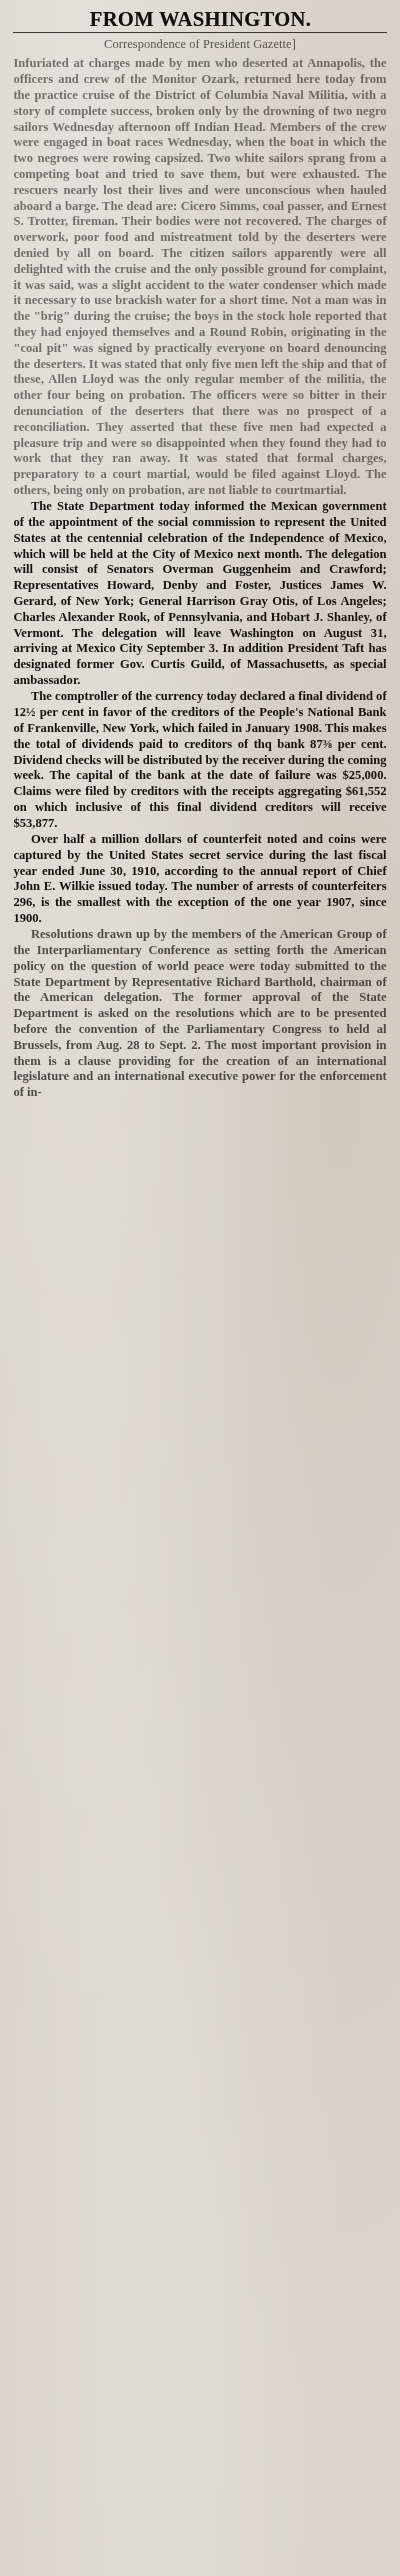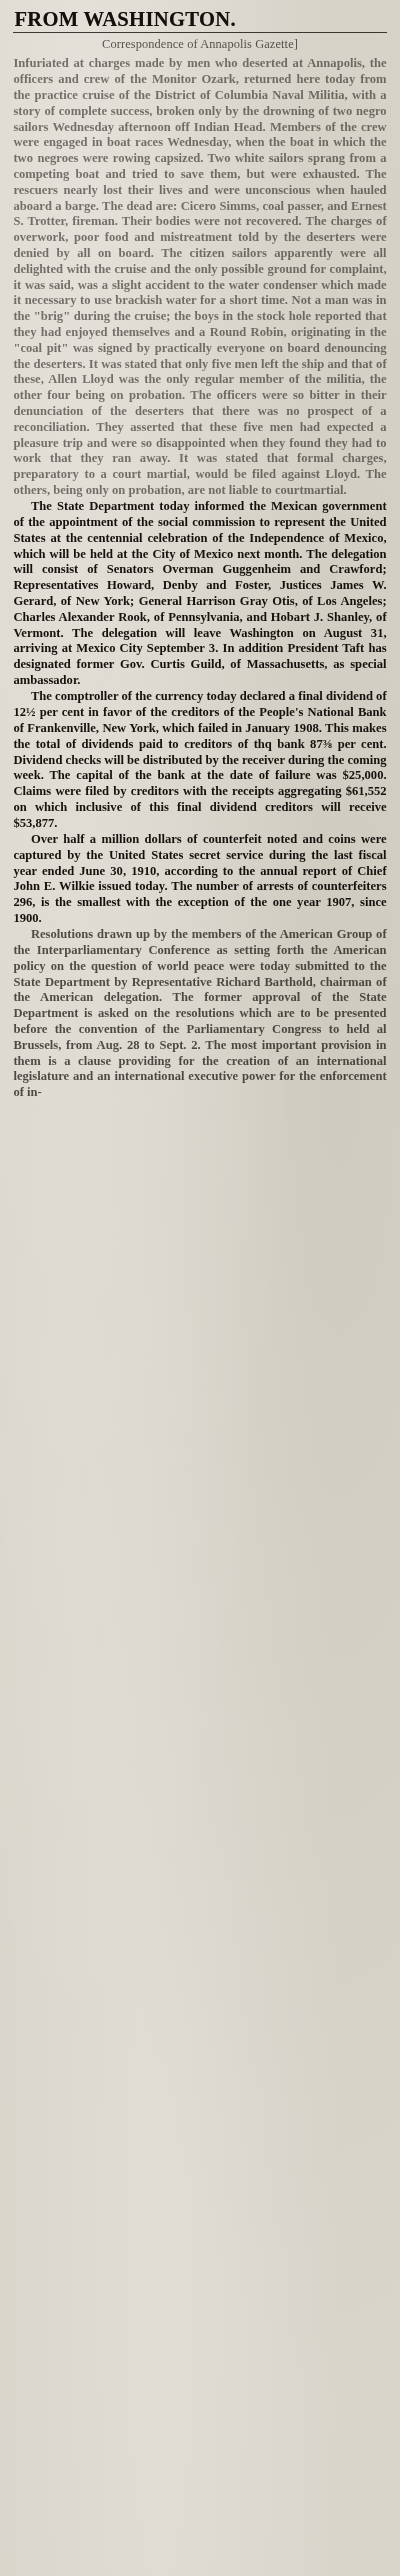--- a/index.html
+++ b/index.html
@@ -23,21 +23,21 @@
       radial-gradient(ellipse at 20% 5%, rgba(255,255,255,0.28), rgba(255,255,255,0) 55%),
       radial-gradient(ellipse at 85% 40%, rgba(180,172,156,0.25), rgba(255,255,255,0) 60%),
       radial-gradient(ellipse at 40% 85%, rgba(255,255,255,0.20), rgba(255,255,255,0) 55%);
   }
   .masthead {
     font-family: "Liberation Serif", serif;
     font-weight: bold;
     font-size: 20.6px;
     letter-spacing: 0.3px;
     color: #14100c;
-    text-align: left;
+    text-align: center;
     line-height: 1.02;
     margin: 2.1px 0 1px 1px;
     text-shadow: 0 0 0.5px rgba(20,16,12,0.55);
   }
   .rule {
     height: 1.5px;
     background: #1d1a15;
     margin: 1.5px 0 4.1px 0;
     opacity: 0.85;
   }
@@ -72,21 +72,21 @@
 </style>
 </head>
 <body>
 
 <div class="page">
 
   <div class="masthead">FROM WASHINGTON.</div>
 
   <div class="rule"></div>
 
-  <div class="subhead faded">Correspondence of Annapolis Gazette]</div>
+  <div class="subhead faded">Correspondence of President Gazette]</div>
 
   <div class="body-col">
     <p class="noindent vfaded">Infuriated at charges made by men who deserted at Annapolis, the officers and crew of the Monitor Ozark, returned here today from the practice cruise of the District of Columbia Naval Militia, with a story of complete success, broken only by the drowning of two negro sailors Wednesday afternoon off Indian Head. Members of the crew were engaged in boat races Wednesday, when the boat in which the two negroes were rowing capsized. Two white sailors sprang from a competing boat and tried to save them, but were exhausted. The rescuers nearly lost their lives and were unconscious when hauled aboard a barge. The dead are: Cicero Simms, coal passer, and Ernest S. Trotter, fireman. Their bodies were not recovered. The charges of overwork, poor food and mistreatment told by the deserters were denied by all on board. The citizen sailors apparently were all delighted with the cruise and the only possible ground for complaint, it was said, was a slight accident to the water condenser which made it necessary to use brackish water for a short time. Not a man was in the "brig" during the cruise; the boys in the stock hole reported that they had enjoyed themselves and a Round Robin, originating in the "coal pit" was signed by practically everyone on board denouncing the deserters. It was stated that only five men left the ship and that of these, Allen Lloyd was the only regular member of the militia, the other four being on probation. The officers were so bitter in their denunciation of the deserters that there was no prospect of a reconciliation. They asserted that these five men had expected a pleasure trip and were so disappointed when they found they had to work that they ran away. It was stated that formal charges, preparatory to a court martial, would be filed against Lloyd. The others, being only on probation, are not liable to courtmartial.</p>
     <p>The State Department today informed the Mexican government of the appointment of the social commission to represent the United States at the centennial celebration of the Independence of Mexico, which will be held at the City of Mexico next month. The delegation will consist of Senators Overman Guggenheim and Crawford; Representatives Howard, Denby and Foster, Justices James W. Gerard, of New York; General Harrison Gray Otis, of Los Angeles; Charles Alexander Rook, of Pennsylvania, and Hobart J. Shanley, of Vermont. The delegation will leave Washington on August 31, arriving at Mexico City September 3. In addition President Taft has designated former Gov. Curtis Guild, of Massachusetts, as special ambassador.</p>
     <p>The comptroller of the currency today declared a final dividend of 12½ per cent in favor of the creditors of the People's National Bank of Frankenville, New York, which failed in January 1908. This makes the total of dividends paid to creditors of thq bank 87⅜ per cent. Dividend checks will be distributed by the receiver during the coming week. The capital of the bank at the date of failure was $25,000. Claims were filed by creditors with the receipts aggregating $61,552 on which inclusive of this final dividend creditors will receive $53,877.</p>
     <p>Over half a million dollars of counterfeit noted and coins were captured by the United States secret service during the last fiscal year ended June 30, 1910, according to the annual report of Chief John E. Wilkie issued today. The number of arrests of counterfeiters 296, is the smallest with the exception of the one year 1907, since 1900.</p>
     <p class="faded">Resolutions drawn up by the members of the American Group of the Interparliamentary Conference as setting forth the American policy on the question of world peace were today submitted to the State Department by Representative Richard Barthold, chairman of the American delegation. The former approval of the State Department is asked on the resolutions which are to be presented before the convention of the Parliamentary Congress to held al Brussels, from Aug. 28 to Sept. 2. The most important provision in them is a clause providing for the creation of an international legislature and an international executive power for the enforcement of in-</p>
   </div>
 
 </div>

